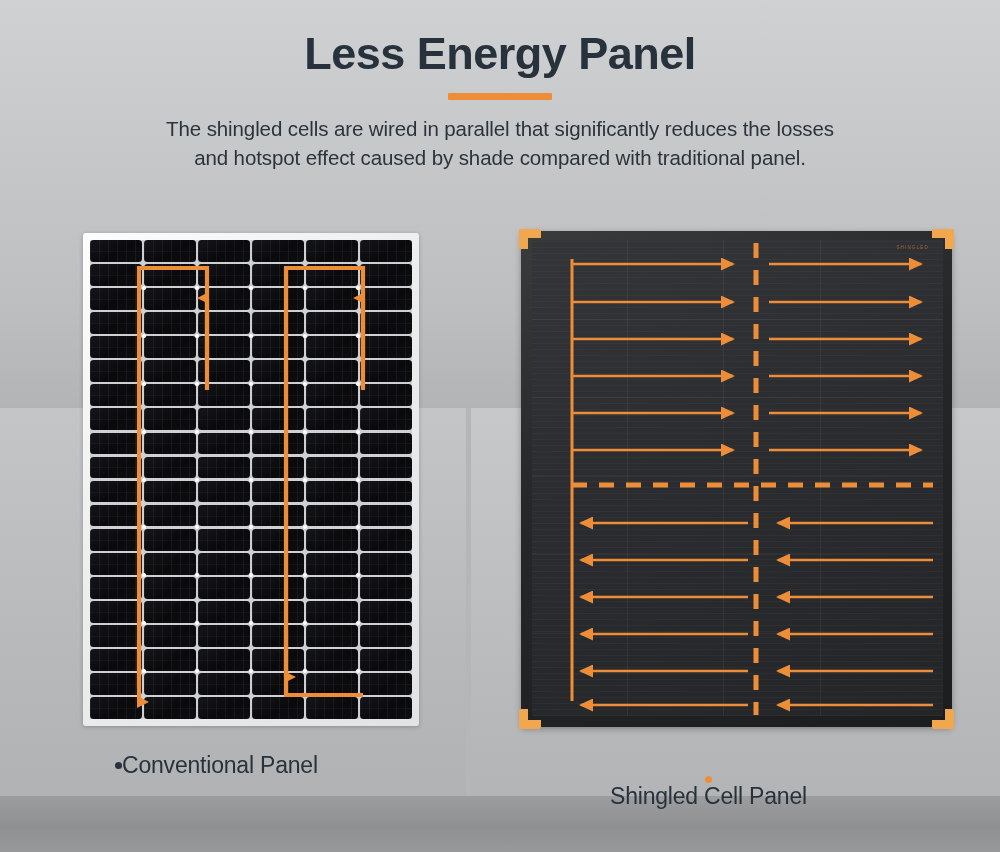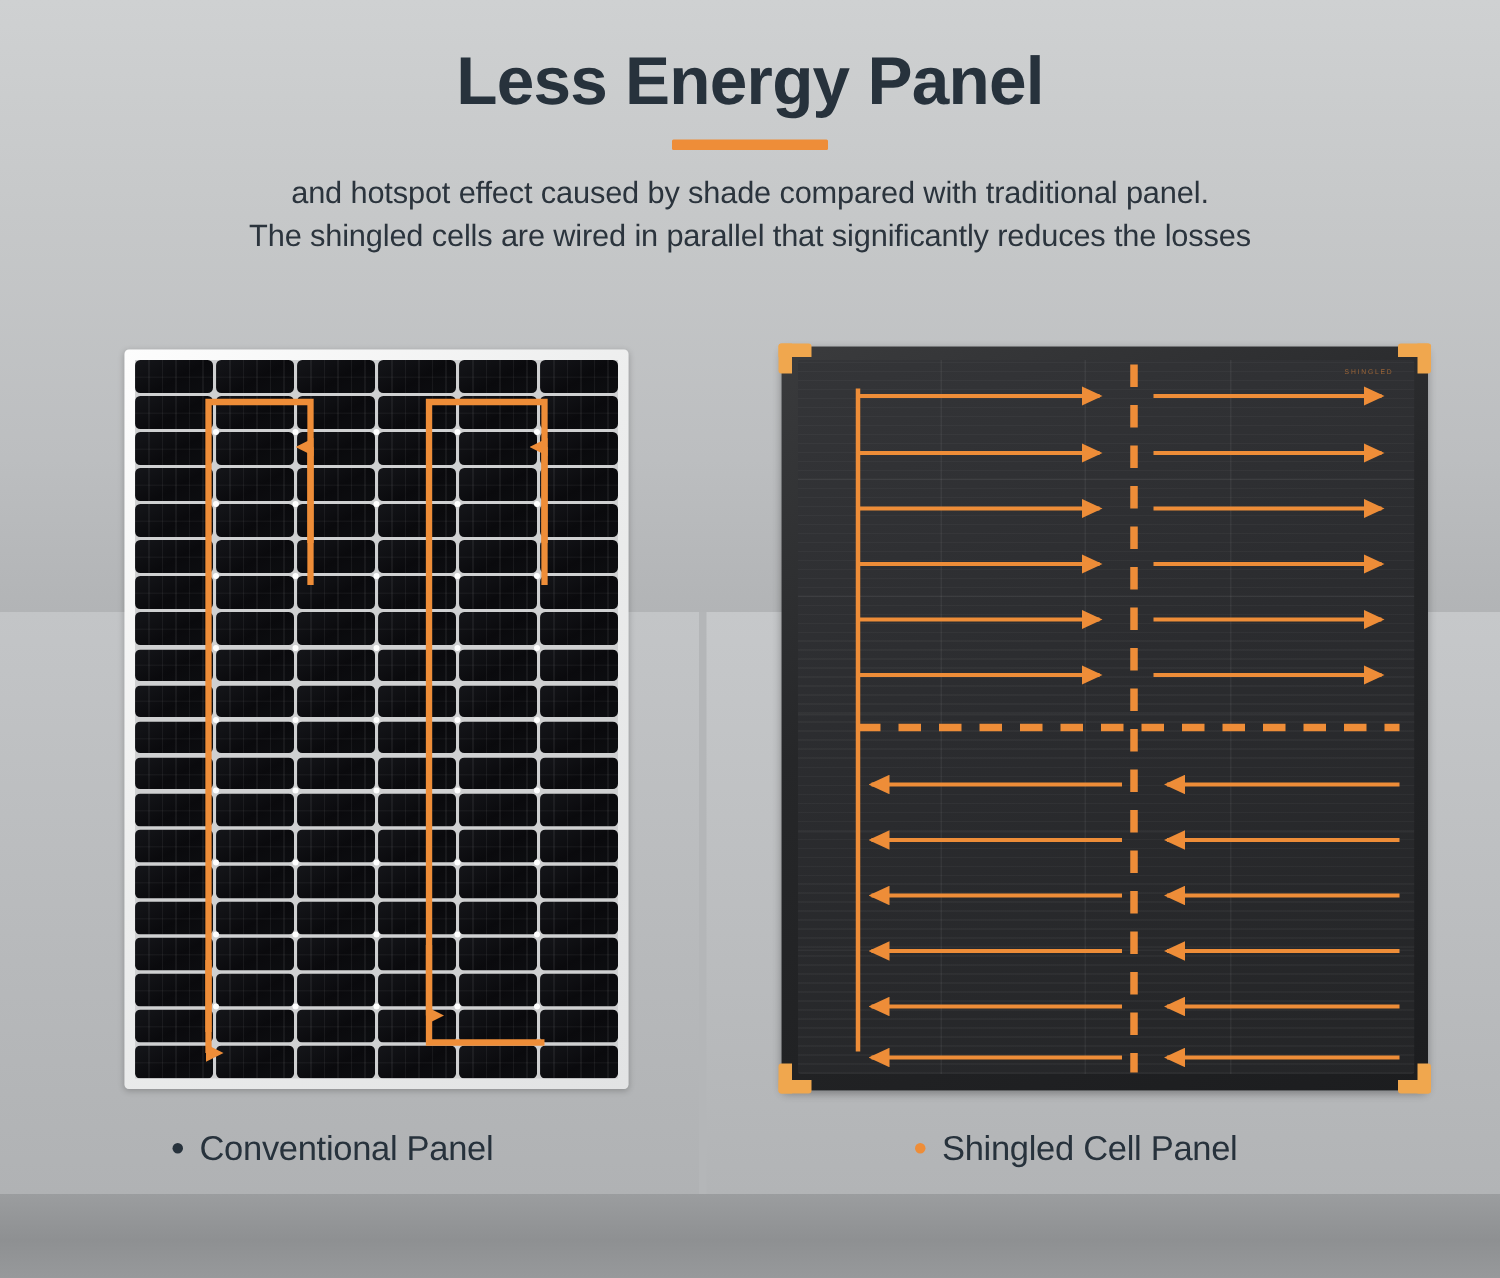--- a/index.html
+++ b/index.html
@@ -152,43 +152,43 @@
   .cb-br .v { right:0; bottom:0; width:9px; height:20px; border-radius:0 2px 2px 0; }
 
   #shingled-circuit { position:absolute; left:0; top:0; width:100%; height:100%; pointer-events:none; }
 
   
   .caption {
     position:absolute;
     font-size:23px;
     color:#27323c;
     letter-spacing:-0.2px;
-    display:flex; align-items:center; gap:11px;
+    display:flex; align-items:center; 
     white-space:nowrap;
   }
   #caption-conventional { left:115px; top:752px; }
-  #caption-shingled { left:610px; top:752px; }
+  #caption-shingled { left:610px; top:776px;flex-direction:column; }
   .cap-bullet { width:7px; height:7px; border-radius:50%; display:inline-block; }
   #bullet-conventional { background:#27323c; }
   #bullet-shingled { background:#ee8d38; }
 </style>
 </head>
 <body>
 
 <div id="bg-top"></div>
 <div id="bg-left-card"></div>
 <div id="bg-right-card"></div>
 <div id="bg-bottom"></div>
 
 <div id="header">
   <div id="page-title">Less Energy Panel</div>
   <div id="title-underline"></div>
   <div id="subtitle">
+    <div>The shingled cells are wired in parallel that significantly reduces the losses</div>
     <div>and hotspot effect caused by shade compared with traditional panel.</div>
-    <div>The shingled cells are wired in parallel that significantly reduces the losses</div>
   </div>
 </div>
 
 <div id="conventional-panel">
   <div id="conv-cell-grid">
 
     <div class="solar-cell"></div>
       <div class="solar-cell"></div>
       <div class="solar-cell"></div>
       <div class="solar-cell"></div>

